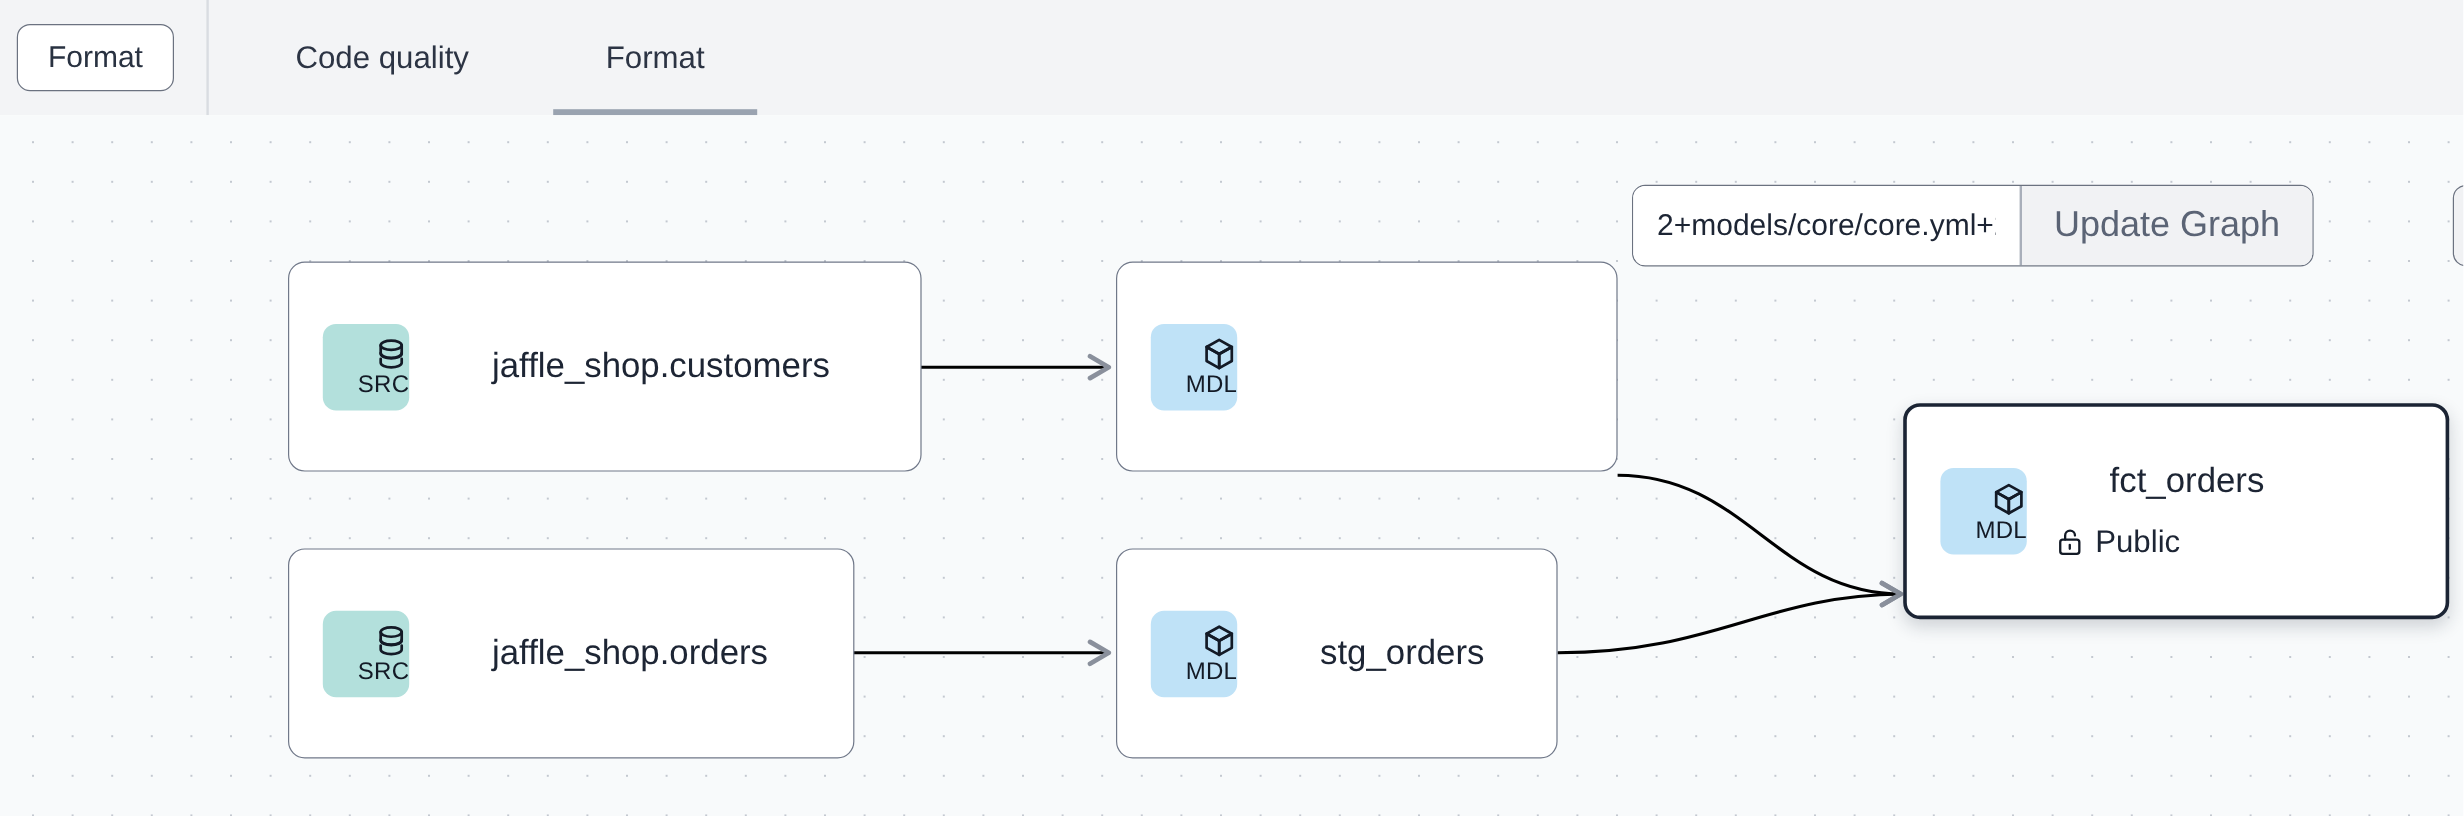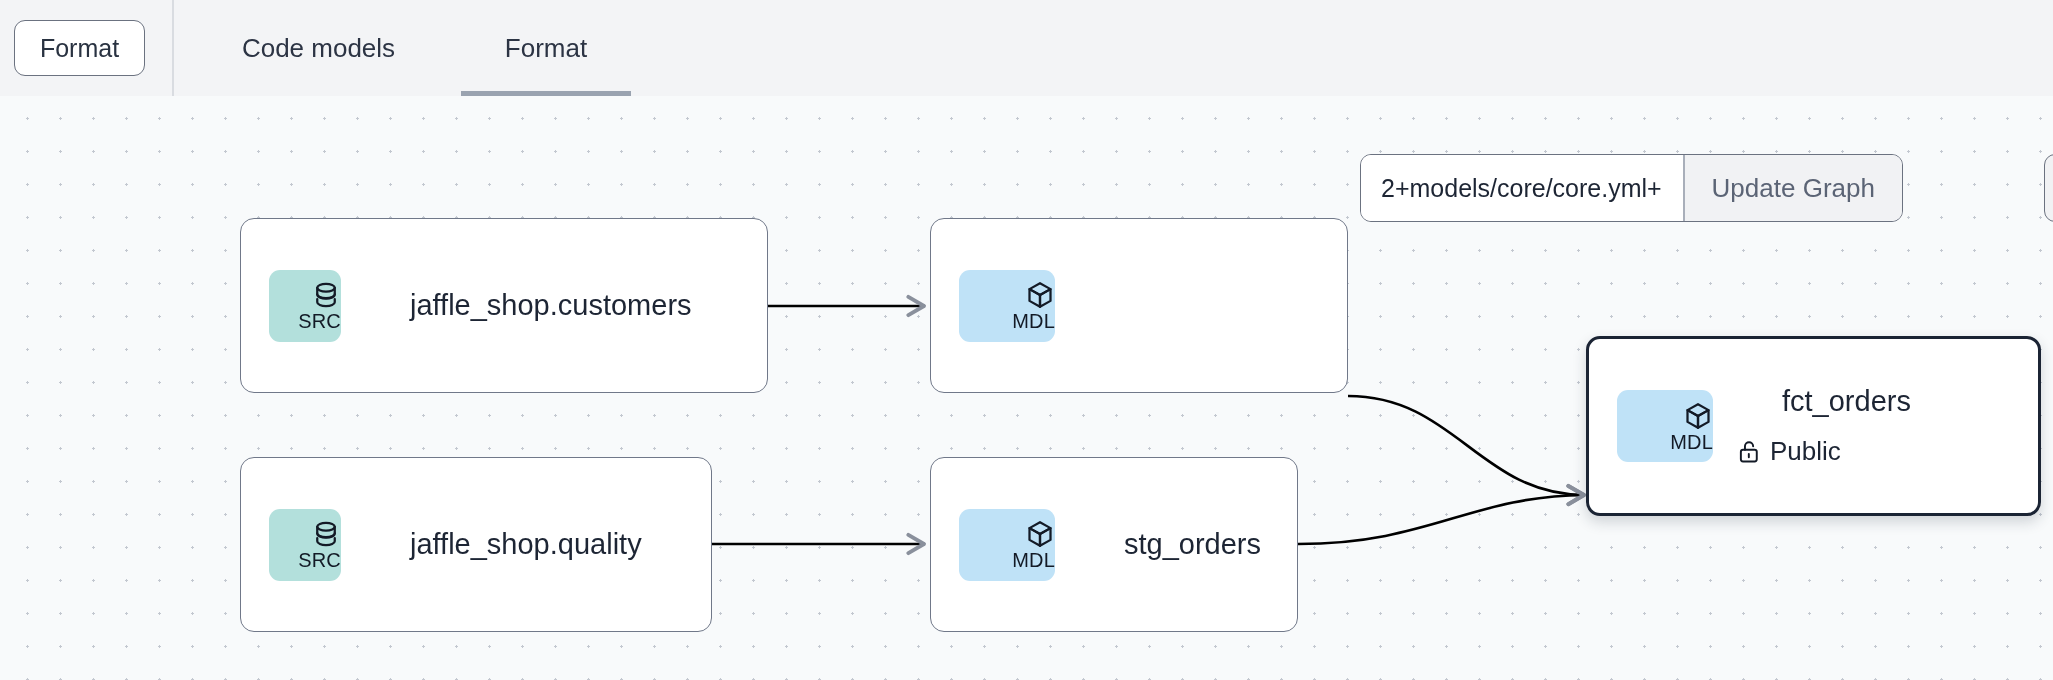--- a/index.html
+++ b/index.html
@@ -131,21 +131,21 @@
     height: 72px;
     border-radius: 11px;
     margin-left: 28px;
     display: flex;
     flex-direction: column;
     align-items: flex-end;
     justify-content: center;
     flex: 0 0 auto;
   }
   .badge-src { background: #b3e0dc; }
-  .badge-mdl { background: #bfe2f7; padding-left: 24px; }
+  .badge-mdl { background: #bfe2f7; }
   .badge-icon {
     display: block;
     height: 30px;
     margin-bottom: 1px;
   }
   .badge-text {
     font-size: 20px;
     color: #131a26;
     line-height: 1;
     letter-spacing: 0.2px;
@@ -197,21 +197,21 @@
   }
   .divider-v {
     width: 1.6px;
     background: #a9afba;
     flex: 0 0 auto;
   }
   .update-btn {
     background: #f1f2f4;
     border: none;
     font-family: "Liberation Sans", sans-serif;
-    font-size: 26px;
+    font-size: 30px;
     color: #5b6475;
     padding: 0 27px;
     cursor: pointer;
     white-space: nowrap;
   }
   .edge-panel {
     position: absolute;
     border: 1.8px solid #6b7280;
     border-radius: 11px;
     background: #f1f2f4;
@@ -226,21 +226,21 @@
   <div class="topbar">
 
     <div class="topbar-left">
       <button class="format-btn">Format</button>
     </div>
 
     <div class="topbar-divider"></div>
 
     <div class="tabs">
       <div class="tab t0">
-        <span>Code models</span>
+        <span>Code quality</span>
       </div>
       <div class="tab t1">
         <span>Format</span>
         <span class="tab-underline"></span>
       </div>
     </div>
 
   </div>
 
   <div class="canvas">
@@ -280,21 +280,21 @@
       <div class="node-badge badge-src">
         <svg class="badge-icon" viewBox="0 0 24 24">
           <ellipse cx="12" cy="6.2" rx="7" ry="3.1" fill="none" stroke="#131a26" stroke-width="1.8"></ellipse>
           <path d="M5,6.2 v5.6 c0,1.72 3.13,3.1 7,3.1 s7,-1.38 7,-3.1 V6.2" fill="none" stroke="#131a26" stroke-width="1.8" stroke-linecap="round"></path>
           <path d="M5,11.4 c0,1.72 3.13,3.1 7,3.1 s7,-1.38 7,-3.1" fill="none" stroke="#131a26" stroke-width="1.8" stroke-linecap="round"></path>
           <path d="M5,15.2 v2.6 c0,1.72 3.13,3.1 7,3.1 s7,-1.38 7,-3.1 v-2.6" fill="none" stroke="#131a26" stroke-width="1.8" stroke-linecap="round"></path>
         </svg>
         <span class="badge-text">SRC</span>
       </div>
       <div class="node-body">
-        <div class="node-title">jaffle_shop.quality</div>
+        <div class="node-title">jaffle_shop.orders</div>
       </div>
     </div>
 
     <div class="node" style="left:930px; top:122px; width:418px; height:175px;">
       <div class="node-badge badge-mdl">
         <svg class="badge-icon" viewBox="0 0 24 24">
           <path d="M12,2.6 L20.4,7.3 L12,12 L3.6,7.3 Z" fill="none" stroke="#131a26" stroke-width="1.8" stroke-linejoin="round"></path>
           <path d="M3.6,7.3 V16.7 L12,21.4 V12 Z" fill="none" stroke="#131a26" stroke-width="1.8" stroke-linejoin="round"></path>
           <path d="M20.4,7.3 V16.7 L12,21.4 V12 Z" fill="none" stroke="#131a26" stroke-width="1.8" stroke-linejoin="round"></path>
         </svg>

